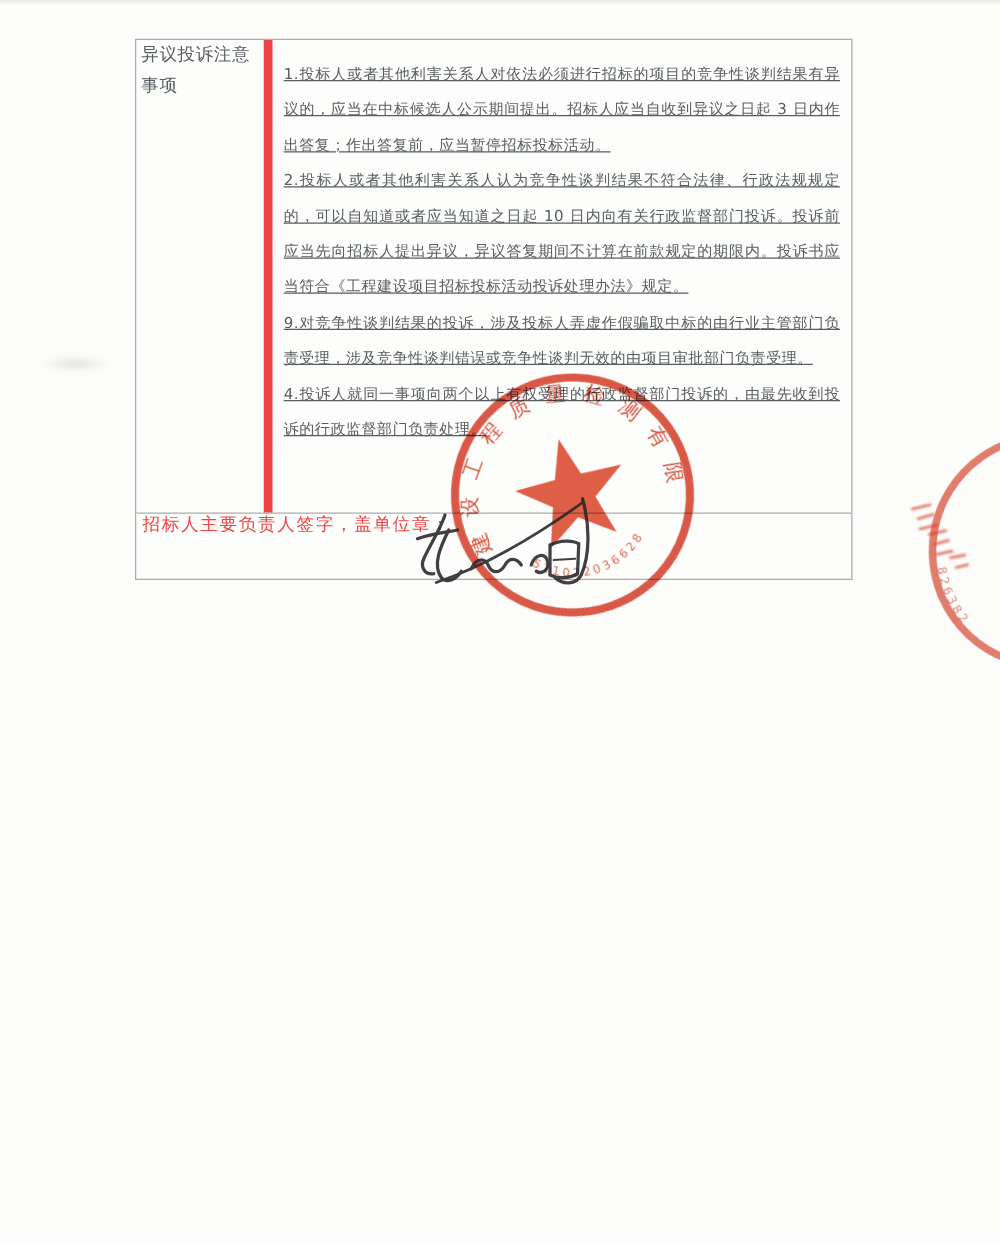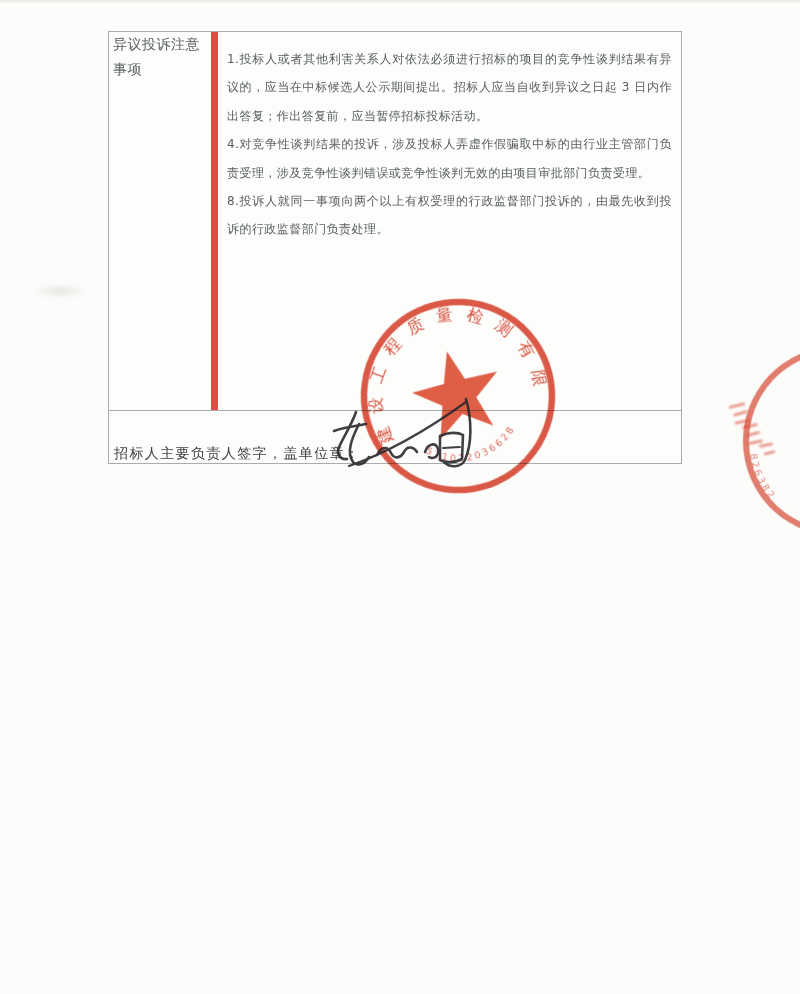--- a/index.html
+++ b/index.html
@@ -22,26 +22,27 @@
   .label-cell{
     width:109px;min-width:109px;border-right:7px solid #ef4444;box-sizing:border-box;
     display:flex;align-items:flex-start;
     font-size:14px;line-height:25px;color:#575d60;
     padding:0 3px 0 4px;letter-spacing:0.5px;
   }
   .content-cell{
     flex:1;padding:13px 9px 0 9px;box-sizing:border-box;
     color:#575d60;font-size:12px;line-height:28.4px;letter-spacing:0.45px;
     text-align:justify;
+    text-decoration:underline;
   }
   .content-cell p{margin:0;}
   .signature-row{
-    height:52px;display:flex;align-items:flex-end;
+    height:52px;display:flex;align-items:flex-start;
     padding-left:5px;box-sizing:border-box;
-    font-size:14px;color:#404040;letter-spacing:1.4px;
+    font-size:14px;color:#ef4444;letter-spacing:1.4px;
   }
   .smudge{
     position:absolute;left:28px;top:283px;width:64px;height:16px;
     background:radial-gradient(closest-side,#d9d9d4 0%,rgba(217,217,212,0) 85%);
     filter:blur(2px);opacity:.75;
   }
   .overlay{
     position:absolute;left:0;top:0;width:800px;height:994px;
     pointer-events:none;
   }
@@ -55,22 +56,23 @@
   <div class="scan-top-edge"></div>
   <div class="smudge"></div>
 
   <div class="doc-table">
     <div class="notice-row">
       <div class="label-cell">
         <span>异议投诉注意事项</span>
       </div>
       <div class="content-cell">
         <p>1.投标人或者其他利害关系人对依法必须进行招标的项目的竞争性谈判结果有异议的，应当在中标候选人公示期间提出。招标人应当自收到异议之日起 3 日内作出答复；作出答复前，应当暂停招标投标活动。</p>
-        <p>4.对竞争性谈判结果的投诉，涉及投标人弄虚作假骗取中标的由行业主管部门负责受理，涉及竞争性谈判错误或竞争性谈判无效的由项目审批部门负责受理。</p>
-        <p>8.投诉人就同一事项向两个以上有权受理的行政监督部门投诉的，由最先收到投诉的行政监督部门负责处理。</p>
+        <p>2.投标人或者其他利害关系人认为竞争性谈判结果不符合法律、行政法规规定的，可以自知道或者应当知道之日起 10 日内向有关行政监督部门投诉。投诉前应当先向招标人提出异议，异议答复期间不计算在前款规定的期限内。投诉书应当符合《工程建设项目招标投标活动投诉处理办法》规定。</p>
+        <p>9.对竞争性谈判结果的投诉，涉及投标人弄虚作假骗取中标的由行业主管部门负责受理，涉及竞争性谈判错误或竞争性谈判无效的由项目审批部门负责受理。</p>
+        <p>4.投诉人就同一事项向两个以上有权受理的行政监督部门投诉的，由最先收到投诉的行政监督部门负责处理。</p>
       </div>
     </div>
     <div class="signature-row">
       <span>招标人主要负责人签字，盖单位章：</span>
     </div>
   </div>
 
   <svg class="overlay" viewBox="0 0 800 994" xmlns="http://www.w3.org/2000/svg">
     <defs>
       <filter id="inkBlur" x="-20%" y="-20%" width="140%" height="140%">

